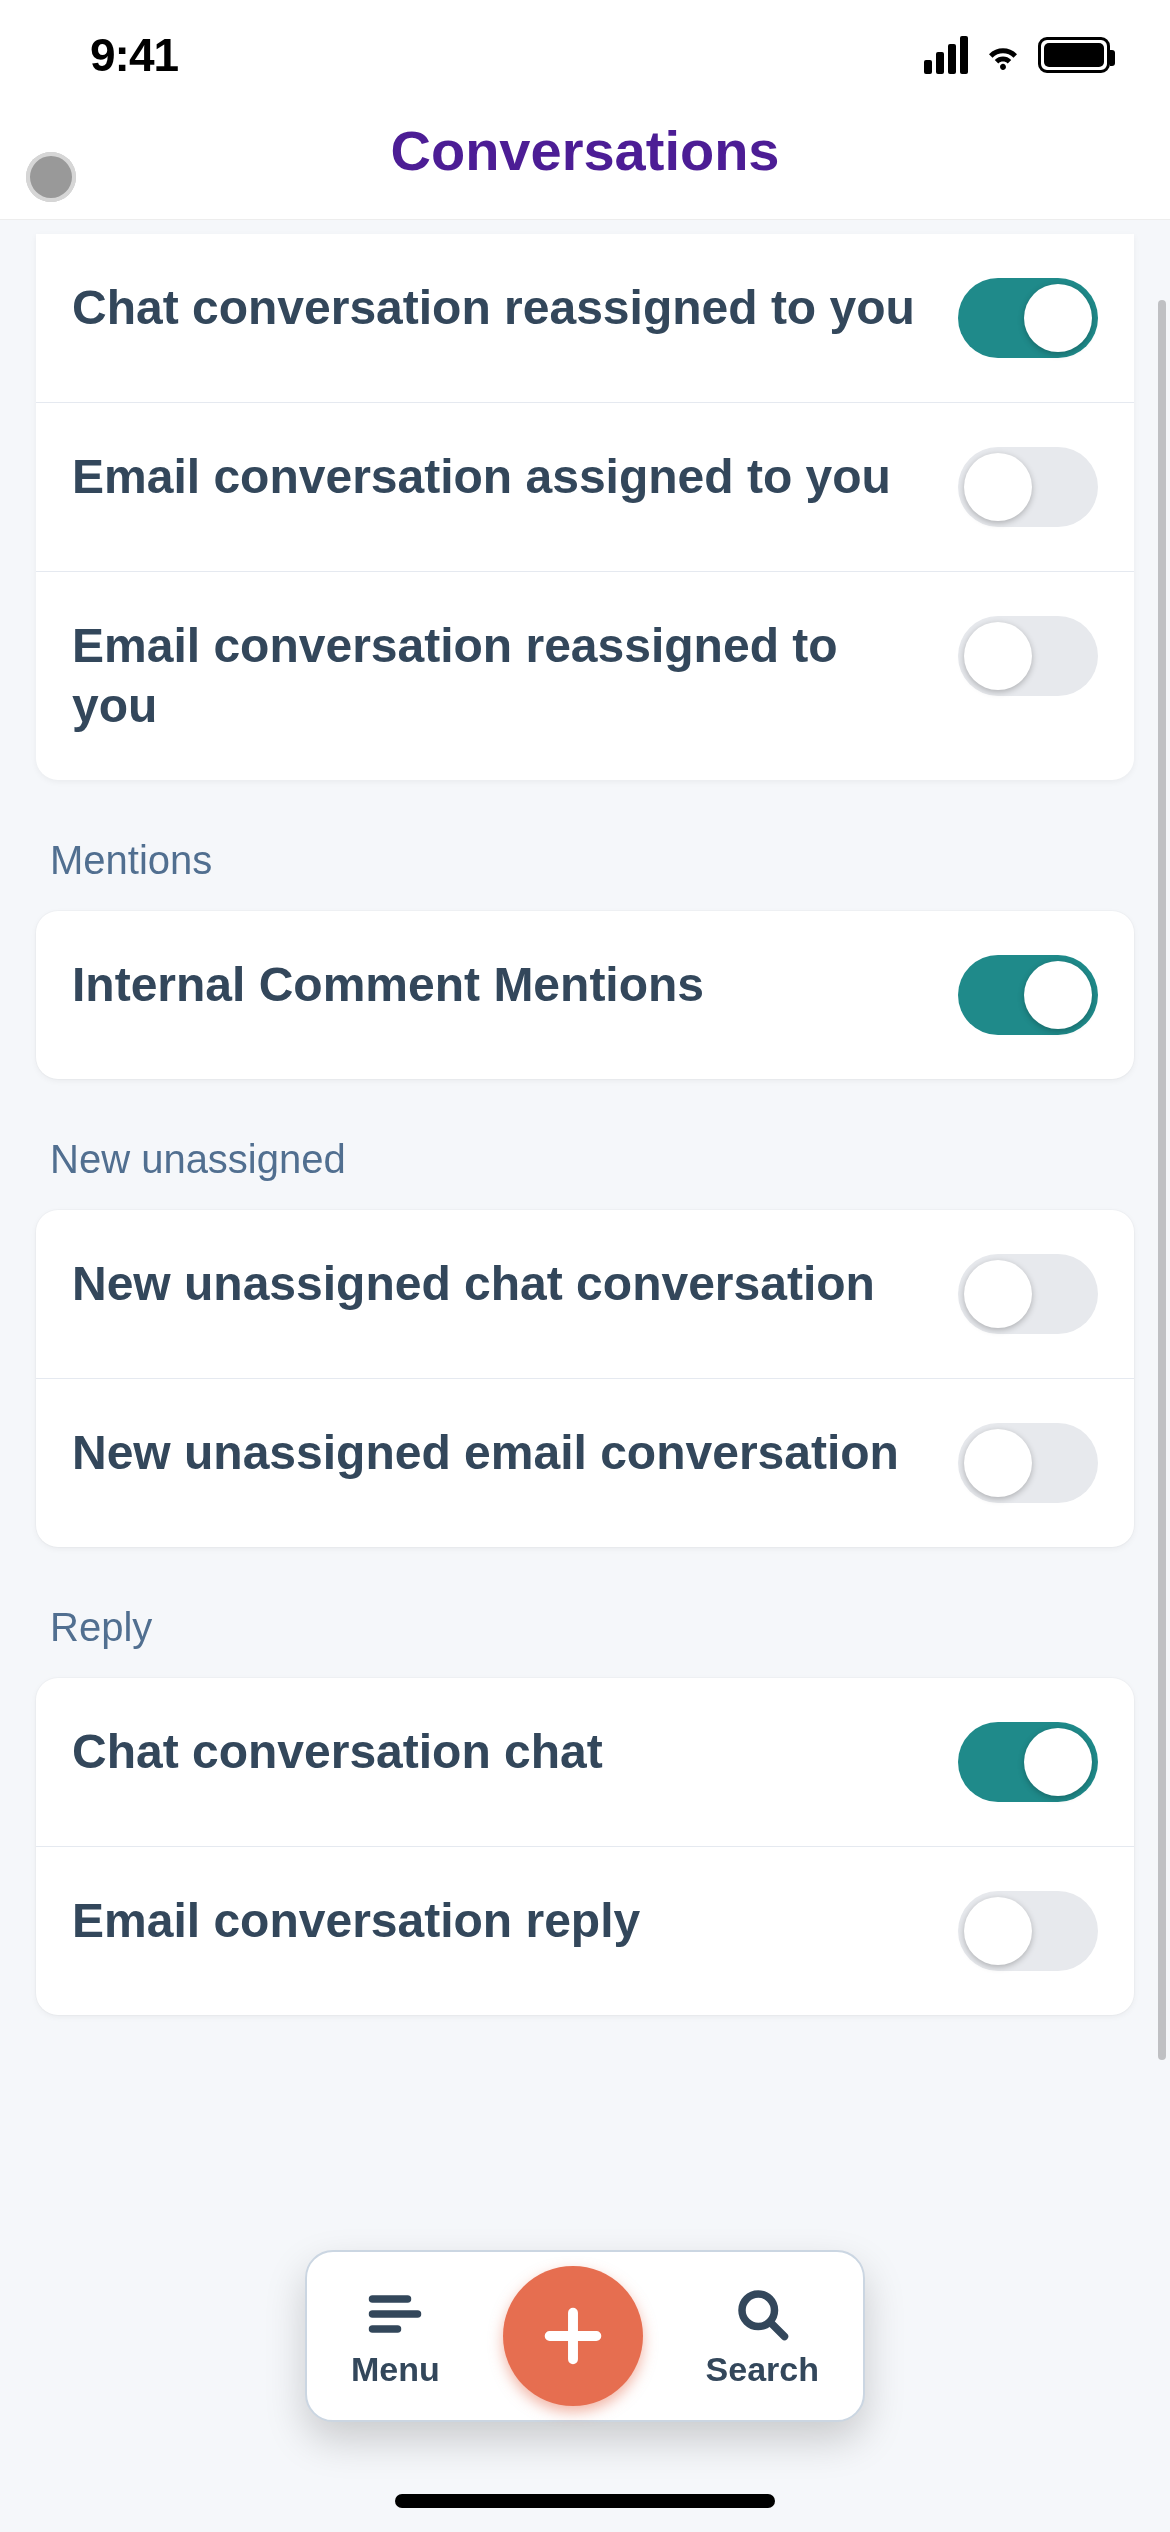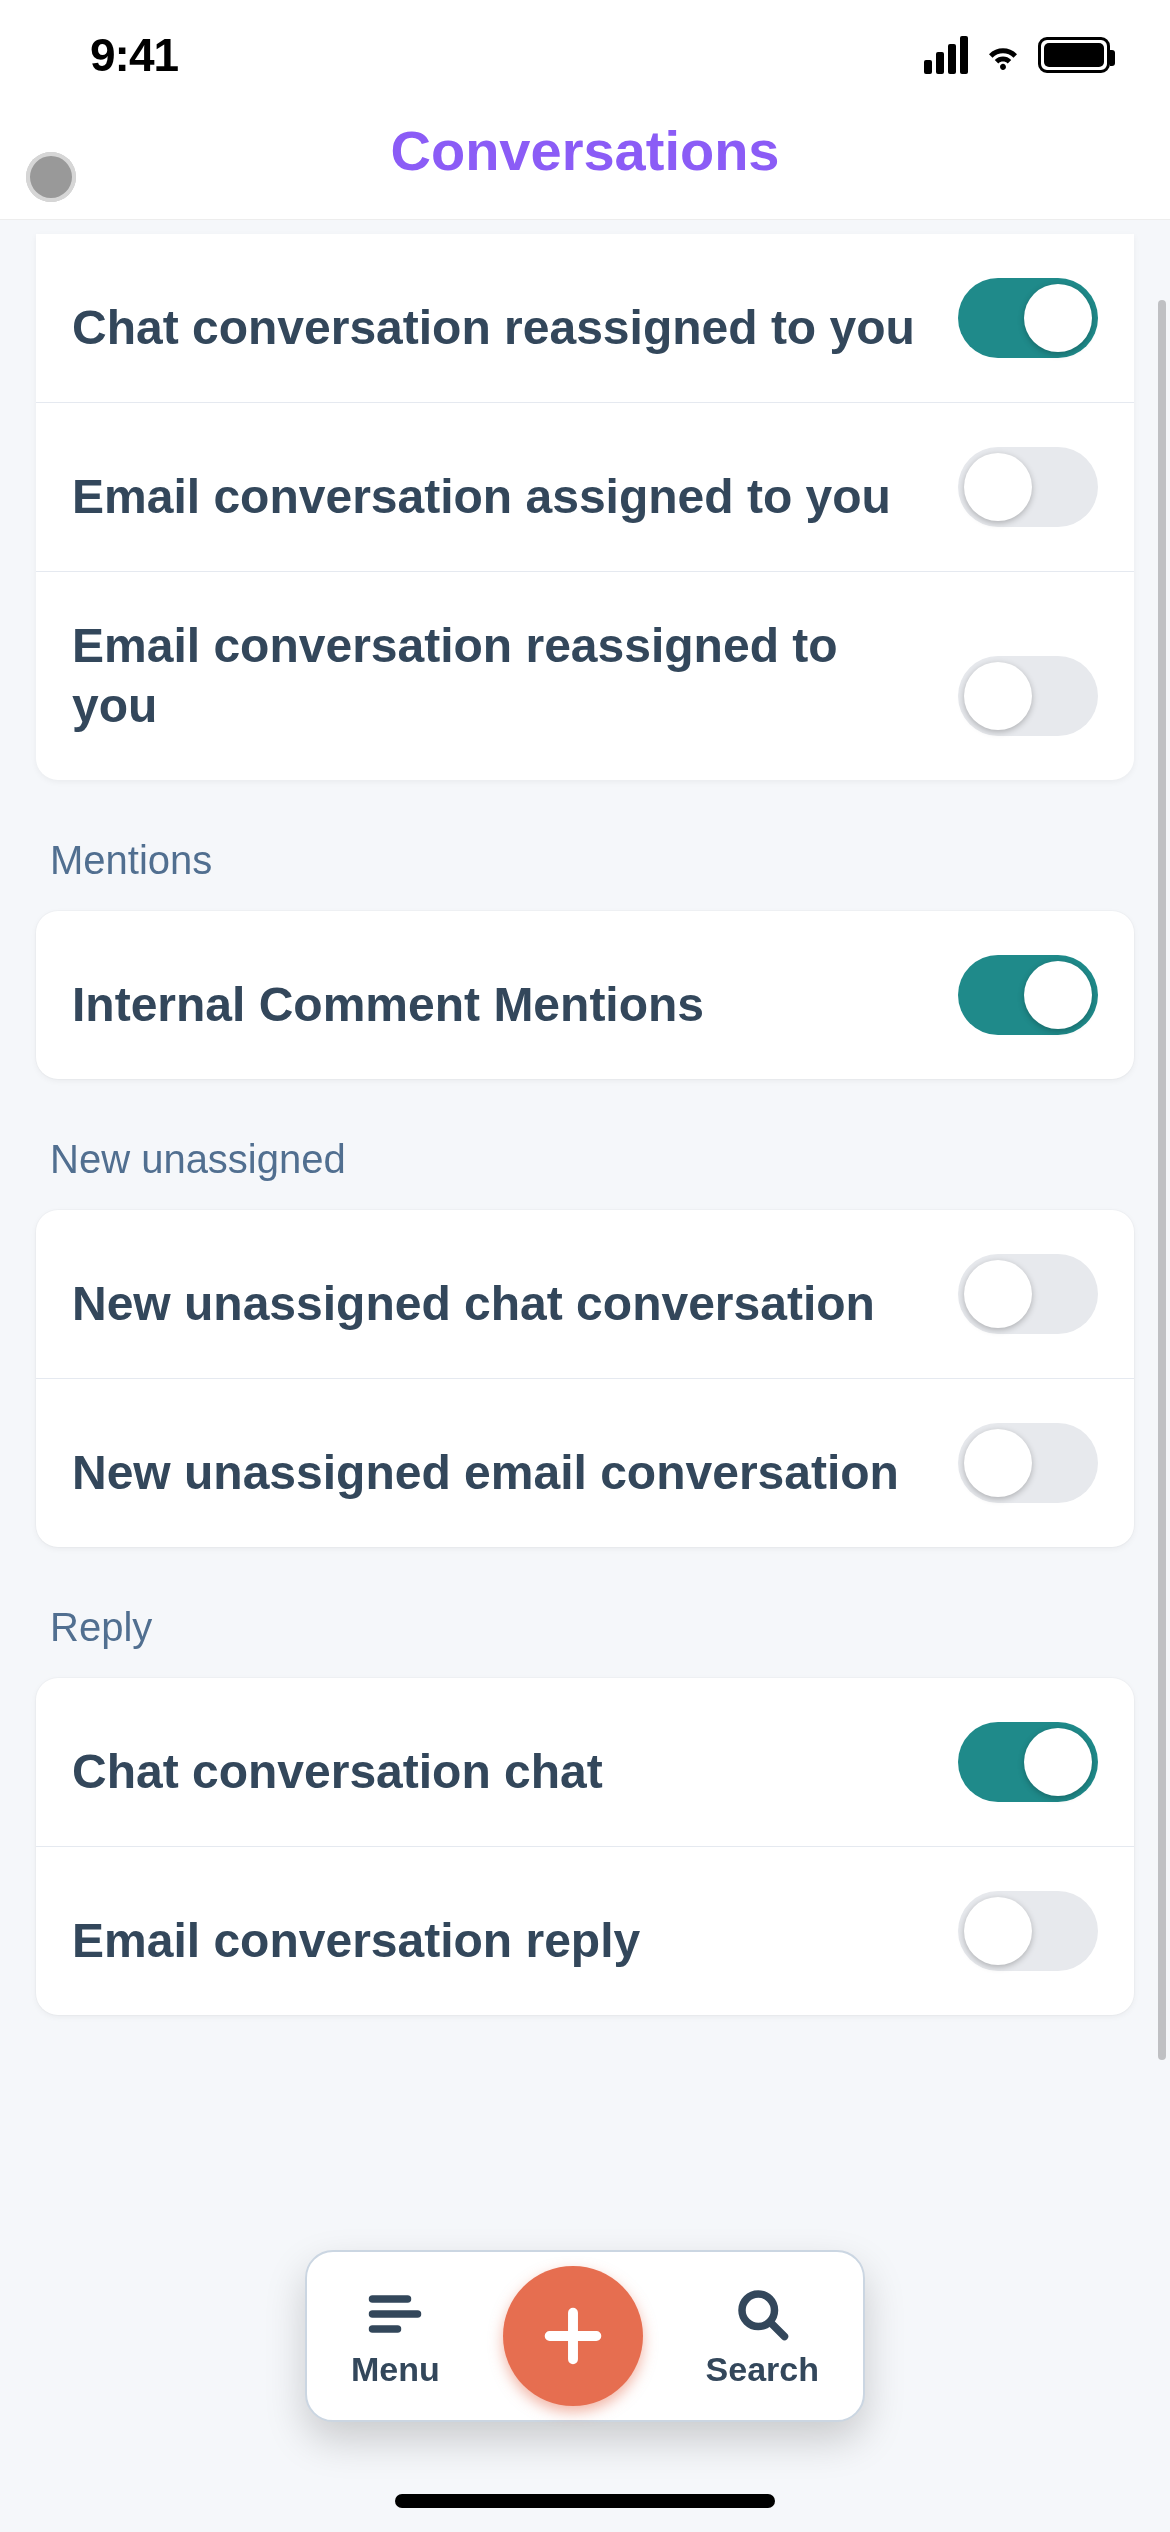--- a/index.html
+++ b/index.html
@@ -49,21 +49,21 @@
   .nav-header {
     background:#fff;
     text-align:center;
     position: relative;
     padding: 8px 0 36px 0;
     border-bottom: 1px solid rgba(0,0,0,0.07);
   }
   .nav-title {
     font-size: 56px;
     font-weight: 700;
-    color: #8b5cf6;
+    color: #4c1d95;
   }
   .avatar-circle {
     position:absolute;
     left: 26px;
     top: 42px;
     width: 50px; height:50px;
     background:#808080;
     border-radius:50%;
     box-shadow: 0 0 0 4px rgba(255,255,255,0.6) inset;
     opacity: 0.8;
@@ -83,21 +83,21 @@
 
   .card {
     background:#fff;
     border-radius: 22px;
     box-shadow: 0 2px 6px rgba(0,0,0,0.05), 0 0 0 1px rgba(0,0,0,0.02);
     overflow:hidden;
   }
   .card.cut-top { border-top-left-radius:0; border-top-right-radius:0; margin-top: 14px; box-shadow: 0 2px 6px rgba(0,0,0,0.05);}
   .row {
     display:flex;
-    align-items:flex-end;
+    align-items:flex-start;
     justify-content:space-between;
     padding: 44px 36px;
     gap: 24px;
   }
   .row + .row { border-top: 1px solid #e5e9f0; }
   .row-label {
     font-size: 48px;
     font-weight: 700;
     color: #33475b;
     line-height: 1.25;

